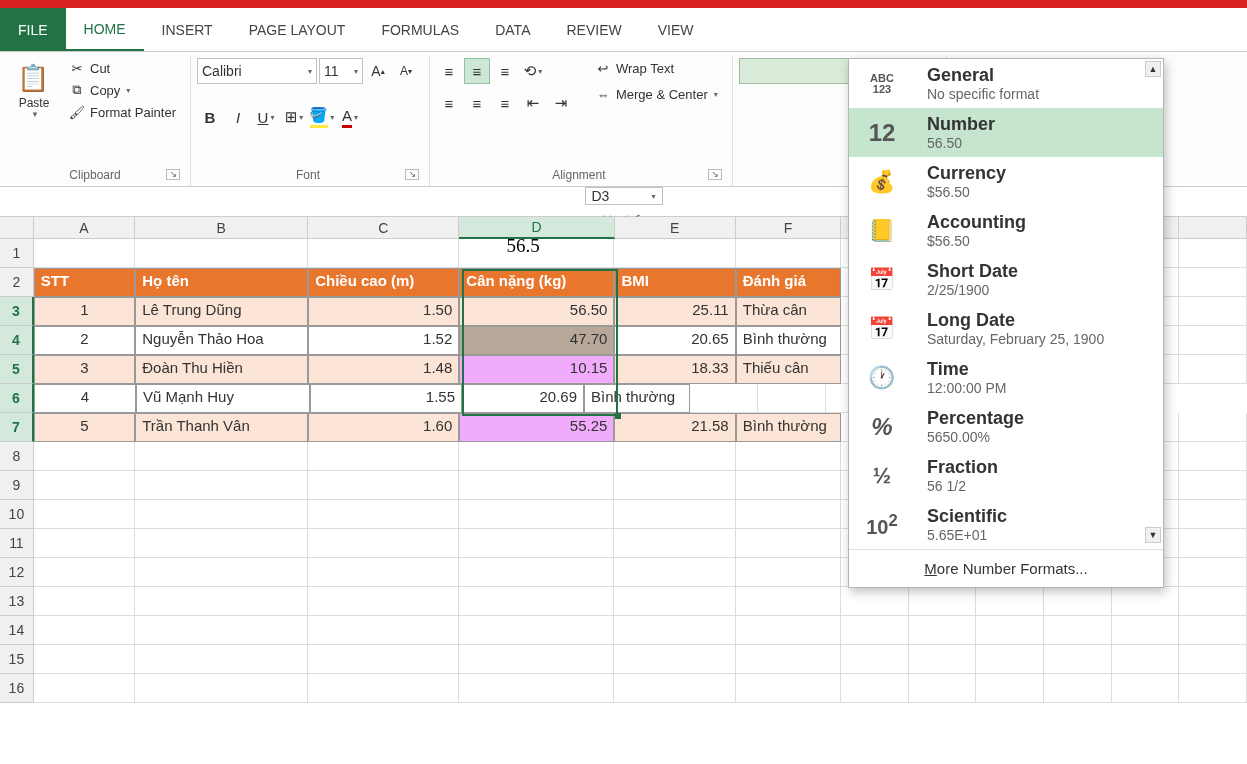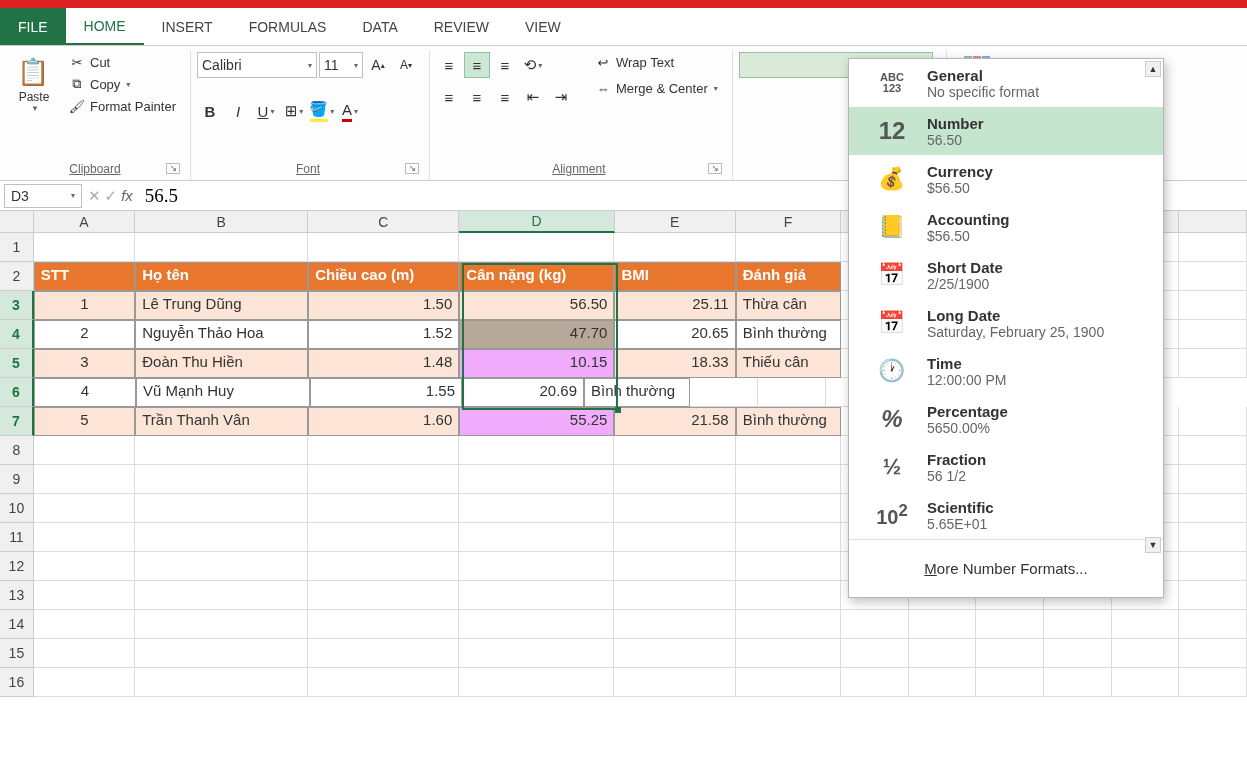--- a/index.html
+++ b/index.html
@@ -1,49 +1,49 @@
 <!DOCTYPE html>
 <html><head>
 <meta charset="utf-8">
 <style>
 * { box-sizing: border-box; margin: 0; padding: 0; font-family: "Segoe UI", Arial, sans-serif; }
 body { background: #fff; font-size: 14px; color: #333; width: 1247px; height: 764px; overflow: hidden; position: relative; }
 
 .topbar { height: 8px; background: #d92121; width: 100%; }
 
-.tabs-row { display: flex; align-items: stretch; height: 38px; background: #fff; border-bottom: 1px solid #ccc; }
+.tabs-row { display: flex; align-items: stretch; height: 44px; background: #fff; border-bottom: 1px solid #ccc; }
 .tab { padding: 6px 18px; font-size: 14px; color: #444; cursor: pointer; display: flex; align-items: center; }
 .tab.file { background: #217346; color: #fff; font-weight: normal; }
 .tab.active { color: #217346; border-bottom: 2px solid #217346; background: #fff; }
 
 .ribbon { display: flex; align-items: stretch; height: 135px; background: #fdfdfd; border-bottom: 1px solid #ccc; padding: 4px 8px 0 8px; gap: 4px; }
 .group { display: flex; flex-direction: column; justify-content: space-between; border-right: 1px solid #e0e0e0; padding: 2px 10px 2px 2px; }
 .group-body { display: flex; align-items: flex-start; gap: 6px; }
-.group-label { text-align: center; font-size: 12px; color: #666; padding: 4px 0 2px; position: relative; text-decoration: underline; }
+.group-label { text-align: center; font-size: 12px; color: #666; padding: 4px 0 2px; position: relative; }
 .dialog-launcher { position: absolute; right: 0; bottom: 4px; font-size: 9px; color: #666; border: 1px solid #bbb; padding: 0 2px; line-height: 9px; cursor: pointer; }
 
 .bigbtn { display: flex; flex-direction: column; align-items: center; justify-content: center; padding: 4px 6px; cursor: pointer; min-width: 48px; }
 .bigbtn .ico { width: 32px; height: 32px; display: flex; align-items: center; justify-content: center; font-size: 26px; }
 .bigbtn .lbl { font-size: 12px; margin-top: 2px; }
 
 .smallbtn-col { display: flex; flex-direction: column; gap: 2px; }
 .smallbtn { display: flex; align-items: center; gap: 4px; font-size: 13px; padding: 2px 4px; cursor: pointer; }
 .smallbtn .ico { width: 18px; height: 16px; display: inline-flex; align-items: center; justify-content: center; }
 
 .font-row { display: flex; align-items: center; gap: 2px; }
 .font-select { border: 1px solid #c0c0c0; height: 26px; padding: 0 4px; min-width: 120px; font-size: 14px; display: flex; align-items: center; justify-content: space-between; background: #fff; }
 .font-size-select { border: 1px solid #c0c0c0; height: 26px; width: 44px; padding: 0 4px; font-size: 14px; display: flex; align-items: center; justify-content: space-between; background: #fff; }
 .icon-btn { width: 26px; height: 26px; display: inline-flex; align-items: center; justify-content: center; cursor: pointer; font-size: 15px; border: 1px solid transparent; }
 .icon-btn.active { background: #cde6d6; border-color: #8cc2a0; }
 
 .dropdown-arrow { font-size: 8px; color: #666; margin-left: 2px; }
 .underline-color { border-bottom: 3px solid #c00; padding-bottom: 1px; }
 .fill-color { border-bottom: 3px solid #ffeb3b; padding-bottom: 1px; }
 
-.formula-bar { display: flex; align-items: center; height: 30px; border-bottom: 1px solid #ccc; padding: 0 4px; gap: 6px; }
+.formula-bar { display: flex; align-items: center; height: 30px; border-bottom: 1px solid #ccc; padding: 0 4px; gap: 6px; flex-direction: column; }
 .name-box { border: 1px solid #c0c0c0; width: 78px; height: 24px; padding: 0 6px; font-size: 14px; display: flex; align-items: center; justify-content: space-between; }
 .fx-controls { display: flex; align-items: center; gap: 4px; color: #aaa; }
 .fx-controls span { cursor: pointer; font-size: 15px; }
 .fx-label { font-style: italic; font-size: 14px; color: #666; }
 .formula-input { flex: 1; border: none; font-size: 19px; padding: 0 6px; outline: none; font-family: Liberation Serif, serif; }
 
 .grid-wrap { position: relative; }
 .col-headers { display: flex; height: 22px; }
 .corner { width: 34px; border-right: 1px solid #ccc; border-bottom: 1px solid #ccc; background: #f0f0f0; }
 .col-h { border-right: 1px solid #ccc; border-bottom: 1px solid #ccc; background: #f0f0f0; text-align: center; font-size: 14px; color: #444; display: flex; align-items: center; justify-content: center; }
@@ -60,26 +60,26 @@
 .cell.sel-col.orange { background: #f0abfc; }
 .cell.sel-col.active { background: #fce4d6; }
 .cell.right { text-align: right; }
 .cell.center { text-align: center; }
 
 .selection-border { position: absolute; border: 2px solid #217346; pointer-events: none; }
 .fill-handle { position:absolute; width:6px; height:6px; background:#217346; }
 
 .number-dropdown { position: absolute; top: 58px; left: 848px; width: 316px; background: #fff; border: 1px solid #b5b5b5; box-shadow: 2px 4px 10px rgba(0,0,0,0.25); z-index: 100; }
 .number-format-select { border: 1px solid #9bbf9b; background: #d9ead9; height: 26px; width: 194px; display:flex; align-items:center; justify-content:flex-end; padding:0 4px; margin-bottom:6px; }
-.nf-item { display: flex; align-items: center; gap: 14px; padding: 6px 22px; cursor: pointer; }
+.nf-item { display: flex; align-items: center; gap: 24px; padding: 6px 12px; cursor: pointer; }
 .nf-item.selected { background: #c6e5cf; }
 .nf-icon { width: 42px; height: 36px; display: flex; align-items: center; justify-content: center; font-size: 20px; color: #666; }
-.nf-text .nf-title { font-size: 15px; font-weight: bold; color: #333; }
+.nf-text .nf-title { font-size: 18px; font-weight: bold; color: #333; }
 .nf-text .nf-sub { font-size: 14px; color: #666; }
-.nf-more { text-align: center; padding: 20px; font-size: 15px; color: #333; cursor: pointer; border-top: 1px solid #e0e0e0; }
+.nf-more { text-align: center; padding: 10px; font-size: 15px; color: #333; cursor: pointer; border-top: 1px solid #e0e0e0; }
 .nf-scroll-btn { position:absolute; right:2px; width:16px; height:16px; background:#f0f0f0; border:1px solid #ccc; font-size:9px; display:flex; align-items:center; justify-content:center; cursor:pointer; }
 
 .cond-icon { width:36px; display:flex; flex-direction:column; align-items:center; }
 .cond-icon .grid3 { display:grid; grid-template-columns: repeat(3,8px); grid-template-rows: repeat(3,8px); gap:1px;}
 .cond-icon .grid3 span { background:#8cc2a0; }
 .cond-icon .grid3 span.r { background:#d98b8b; }
 .cond-icon .grid3 span.b { background:#8ba6d9; }
 
 .col-A { width: 102px; } .col-B { width: 174px; } .col-C { width: 152px; }
 .col-D { width: 156px; } .col-E { width: 122px; } .col-F { width: 106px; }
@@ -87,20 +87,21 @@
 </style>
 </head>
 <body>
 
 <div class="topbar"></div>
 
 <div class="tabs-row">
   <div class="tab file">FILE</div>
   <div class="tab active">HOME</div>
   <div class="tab">INSERT</div>
+  <div class="tab">PAGE LAYOUT</div>
   <div class="tab">FORMULAS</div>
   <div class="tab">DATA</div>
   <div class="tab">REVIEW</div>
   <div class="tab">VIEW</div>
 </div>
 
 <div class="ribbon">
 
   <div class="group">
     <div class="group-body">

